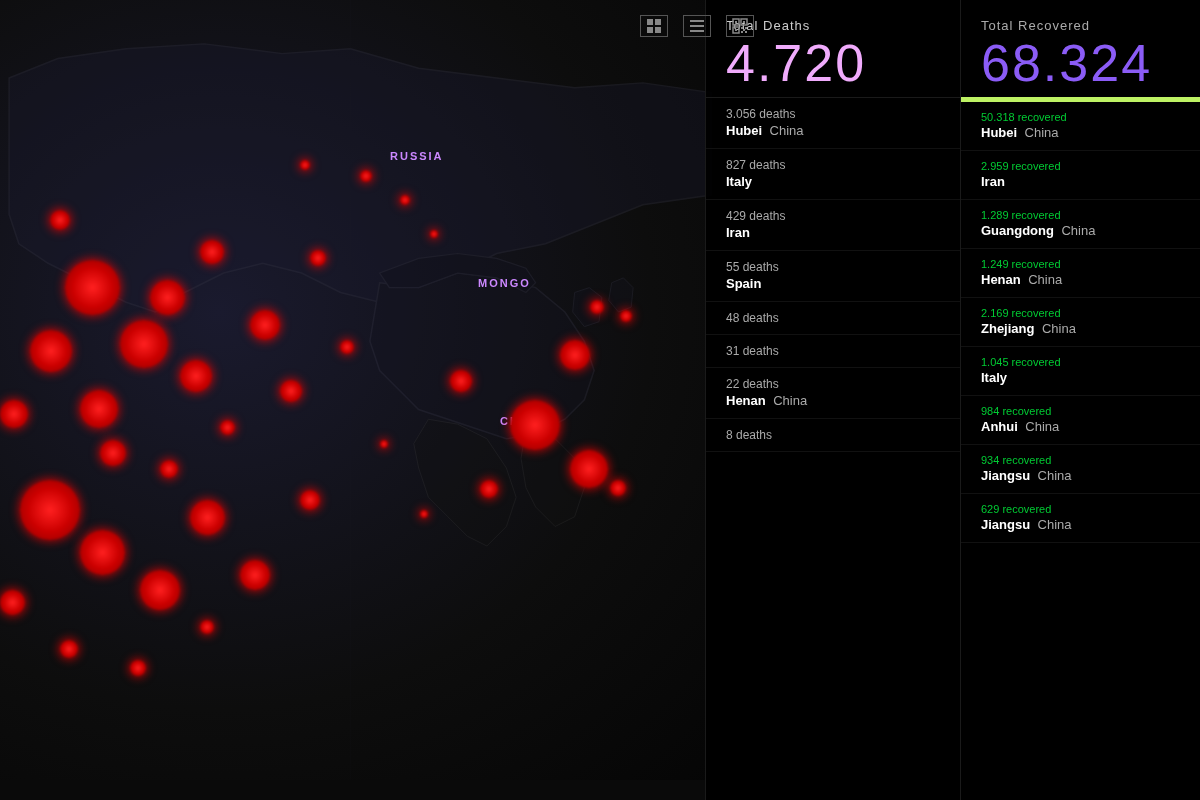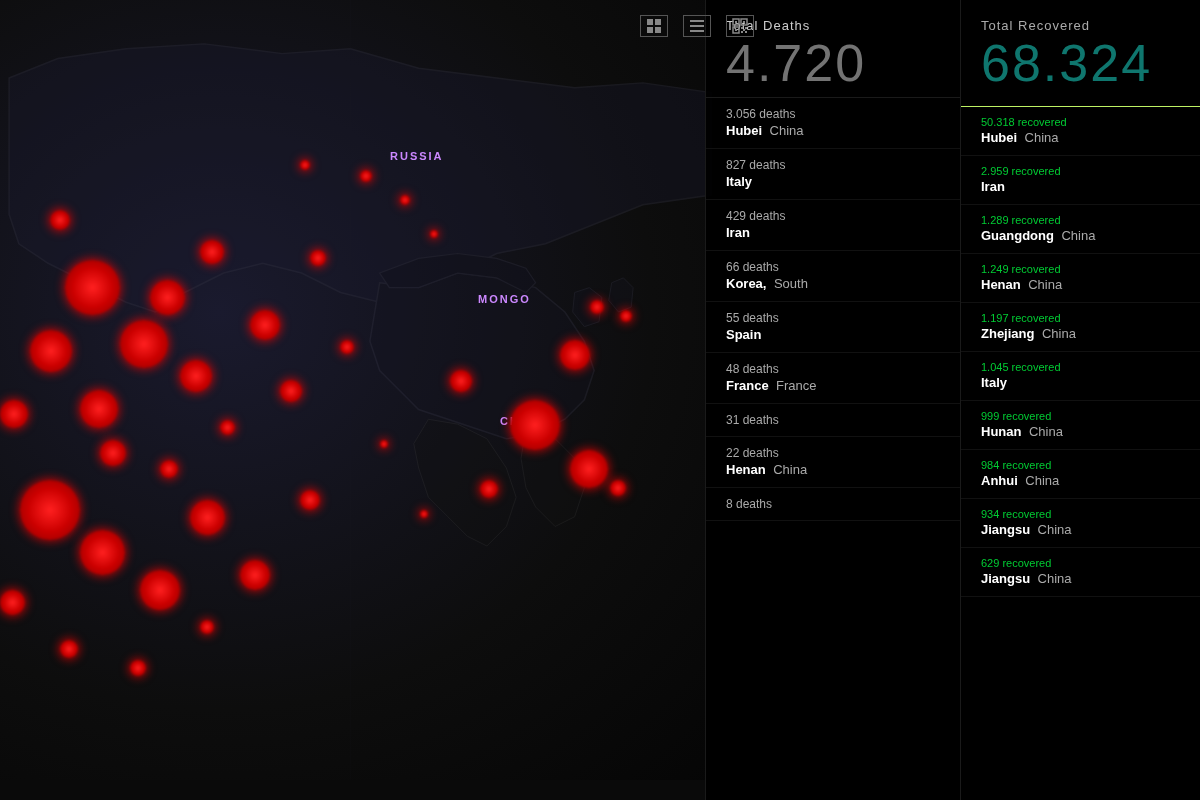--- a/index.html
+++ b/index.html
@@ -72,21 +72,21 @@
 
     .deaths-title {
       color: #cccccc;
       font-size: 13px;
       font-weight: 400;
       letter-spacing: 1px;
       margin-bottom: 4px;
     }
 
     .deaths-total {
-      color: #737373;
+      color: #f0abfc;
       font-size: 52px;
       font-weight: 300;
       letter-spacing: 2px;
       line-height: 1;
     }
 
     .deaths-list {
       overflow: hidden;
       height: calc(800px - 90px);
     }
@@ -123,34 +123,34 @@
       right: 0;
       top: 0;
       width: 240px;
       height: 800px;
       background: rgba(0,0,0,0.95);
       border-left: 1px solid #1a1a1a;
       padding: 0;
     }
 
     .recovered-header {
-      padding: 18px 20px 17px;
-      border-bottom: 1px solid #bef264;
+      padding: 18px 20px 8px;
+      border-bottom: 5px solid #bef264;
     }
 
     .recovered-title {
       color: #aaaaaa;
       font-size: 13px;
       font-weight: 400;
       letter-spacing: 1px;
       margin-bottom: 4px;
     }
 
     .recovered-total {
-      color: #0f766e;
+      color: #8b5cf6;
       font-size: 52px;
       font-weight: 300;
       letter-spacing: 2px;
       line-height: 1;
     }
 
     .recovered-list {
       overflow: hidden;
       height: calc(800px - 90px);
     }
@@ -226,21 +226,21 @@
 
     <path d="M580,300 L595,295 L608,305 L605,330 L590,335 L578,320 Z" fill="#141420" stroke="#334" stroke-width="1"></path>
 
     <path d="M618,290 L630,285 L640,295 L638,315 L625,320 L615,308 Z" fill="#141420" stroke="#334" stroke-width="1"></path>
 
     <line x1="350" y1="0" x2="350" y2="800" stroke="#223" stroke-width="0.5" opacity="0.5"></line>
     <line x1="0" y1="200" x2="730" y2="200" stroke="#223" stroke-width="0.5" opacity="0.5"></line>
   </svg>
 
   <div class="map-label" style="left: 390px; top: 150px;">RUSSIA</div>
-  <div class="map-label" style="left: 478px; top: 293px;">MONGO</div>
+  <div class="map-label" style="left: 478px; top: 277px;">MONGO</div>
   <div class="map-label" style="left: 500px; top: 415px;">CHINA</div>
 
   <div class="dot" style="width:55px;height:55px;left:65px;top:260px;"></div>
   <div class="dot" style="width:48px;height:48px;left:120px;top:320px;"></div>
   <div class="dot" style="width:42px;height:42px;left:30px;top:330px;"></div>
   <div class="dot" style="width:38px;height:38px;left:80px;top:390px;"></div>
   <div class="dot" style="width:35px;height:35px;left:150px;top:280px;"></div>
   <div class="dot" style="width:32px;height:32px;left:180px;top:360px;"></div>
   <div class="dot" style="width:30px;height:30px;left:250px;top:310px;"></div>
   <div class="dot" style="width:28px;height:28px;left:0px;top:400px;"></div>
@@ -337,39 +337,28 @@
     </div>
   </div>
       <div class="death-item">
     <div class="death-count">429 deaths</div>
     <div>
       <span class="death-region">Iran</span>
       
     </div>
   </div>
       <div class="death-item">
-    <div class="death-count">66 deaths</div>
-    <div>
-      <span class="death-region">Korea,</span>
-      <span class="death-country">South</span>
-    </div>
-  </div>
-      <div class="death-item">
     <div class="death-count">55 deaths</div>
     <div>
       <span class="death-region">Spain</span>
       
     </div>
   </div>
       <div class="death-item">
     <div class="death-count">48 deaths</div>
-    <div>
-      <span class="death-region">France</span>
-      <span class="death-country">France</span>
-    </div>
   </div>
       <div class="death-item">
     <div class="death-count">31 deaths</div>
   </div>
       <div class="death-item">
     <div class="death-count">22 deaths</div>
     <div>
       <span class="death-region">Henan</span>
       <span class="death-country">China</span>
     </div>
@@ -412,41 +401,34 @@
     </div>
   </div>
       <div class="recovered-item">
     <div class="recovered-count">1.249 recovered</div>
     <div>
       <span class="recovered-region">Henan</span>
       <span class="recovered-country">China</span>
     </div>
   </div>
       <div class="recovered-item">
-    <div class="recovered-count">1.197 recovered</div>
+    <div class="recovered-count">2.169 recovered</div>
     <div>
       <span class="recovered-region">Zhejiang</span>
       <span class="recovered-country">China</span>
     </div>
   </div>
       <div class="recovered-item">
     <div class="recovered-count">1.045 recovered</div>
     <div>
       <span class="recovered-region">Italy</span>
       
     </div>
   </div>
       <div class="recovered-item">
-    <div class="recovered-count">999 recovered</div>
-    <div>
-      <span class="recovered-region">Hunan</span>
-      <span class="recovered-country">China</span>
-    </div>
-  </div>
-      <div class="recovered-item">
     <div class="recovered-count">984 recovered</div>
     <div>
       <span class="recovered-region">Anhui</span>
       <span class="recovered-country">China</span>
     </div>
   </div>
       <div class="recovered-item">
     <div class="recovered-count">934 recovered</div>
     <div>
       <span class="recovered-region">Jiangsu</span>

